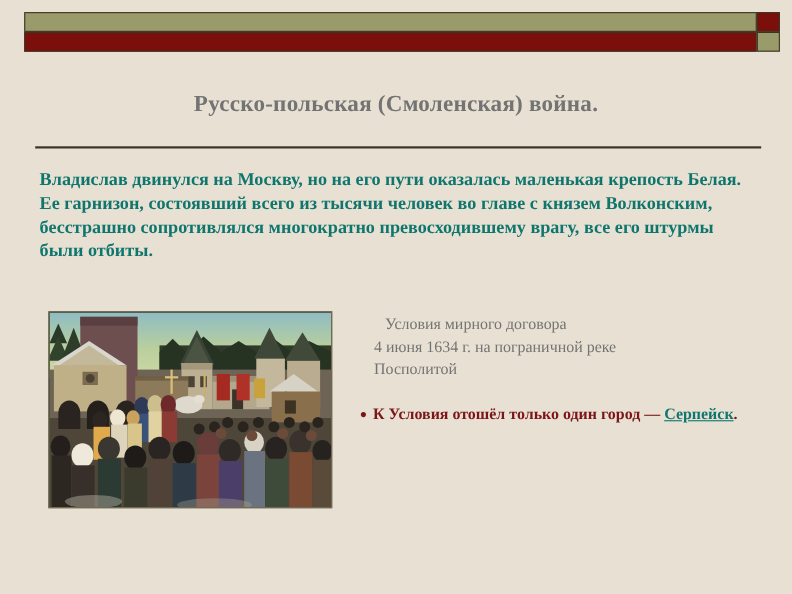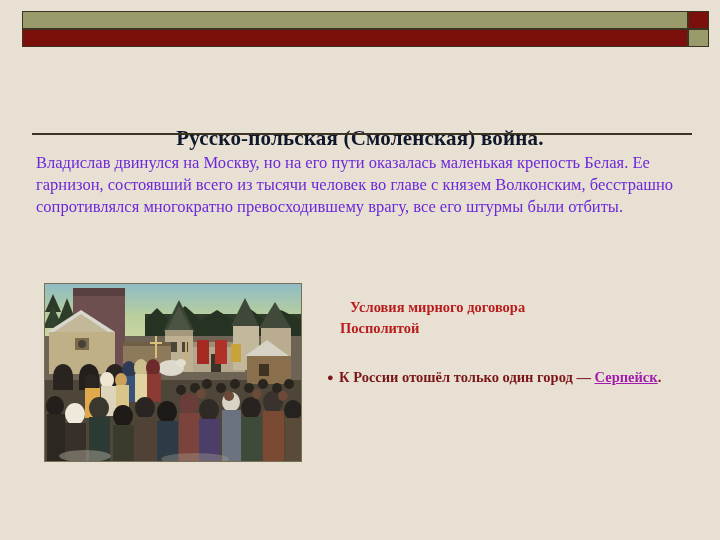--- a/index.html
+++ b/index.html
@@ -53,65 +53,63 @@
   }
 
   
   .title {
     position: absolute;
     left: 0; top: 82px;
     width: 720px;
     text-align: center;
     font-size: 21px;
     font-weight: bold;
-    color: #0f172a;
+    color: #737373;
     letter-spacing: 0.2px;
-    margin-top: 44px;
   }
 
   
   .rule {
     position: absolute;
     left: 32px; top: 133px;
     width: 660px; height: 2px;
     background: #3d3323;
   }
 
   
   .lead {
     position: absolute;
     left: 36px; top: 152px;
     width: 652px;
     font-size: 16.5px;
-    font-weight: normal;
-    color: #6d28d9;
+    font-weight: bold;
+    color: #0f766e;
     line-height: 1.32;
   }
 
   
   .painting {
     position: absolute;
     left: 44px; top: 283px;
     width: 256px; height: 177px;
     border: 1px solid #7a6f55;
     background: #2c3a2c;
     overflow: hidden;
   }
   .painting svg { display: block; width: 100%; height: 100%; }
 
   
   .treaty-head {
     position: absolute;
     left: 340px; top: 285px;
     width: 372px;
     font-size: 14.5px;
-    font-weight: bold;
-    color: #b91c1c;
+    font-weight: normal;
+    color: #737373;
     line-height: 1.42;
-    margin-top: 12px;
   }
   .treaty-head .line1 { padding-left: 10px; }
 
   
   .terms {
     position: absolute;
     left: 327px; top: 368px;
     width: 388px;
     margin: 0;
     padding: 0;
@@ -128,21 +126,21 @@
   }
   .terms li::before {
     content: "\25CF";
     position: absolute;
     left: 0; top: 0;
     font-size: 11px;
     line-height: 1.7;
     color: #7b1518;
   }
   .lnk {
-    color: #a21caf;
+    color: #0f766e;
     text-decoration: underline;
   }
 </style>
 </head>
 <body>
 
 <div class="slide">
 
   <div class="deco">
     <div class="bar bar-olive-long"></div>
@@ -285,20 +283,21 @@
         <circle cx="238" cy="112" r="5"></circle>
       </g>
 
       <ellipse cx="40" cy="172" rx="26" ry="6" fill="#b9b3a4" opacity="0.45"></ellipse>
       <ellipse cx="150" cy="175" rx="34" ry="6" fill="#aea899" opacity="0.35"></ellipse>
     </svg>
   </div>
 
   <div class="treaty-head">
     <div class="line1">Условия мирного договора</div>
+    <div>4 июня 1634 г. на пограничной реке</div>
     <div>Посполитой</div>
   </div>
 
   <ul class="terms">
-    <li><span>К России отошёл только один город — </span><a class="lnk" href="#">Серпейск</a><span>.</span></li>
+    <li><span>К Условия отошёл только один город — </span><a class="lnk" href="#">Серпейск</a><span>.</span></li>
   </ul>
 
 </div>
 
 </body></html>

